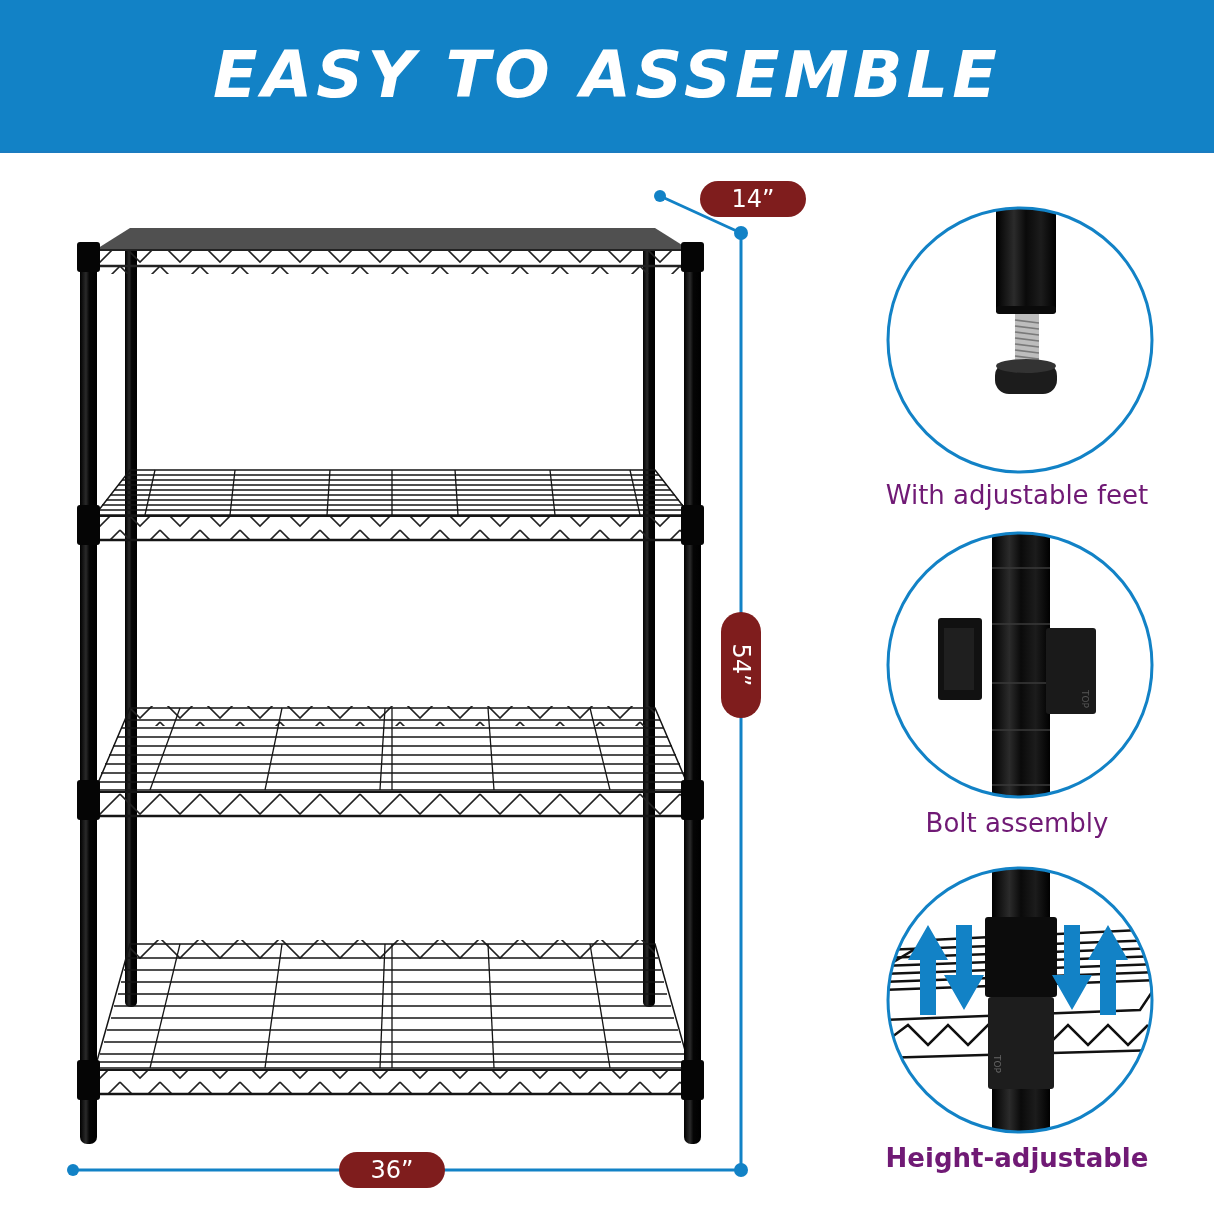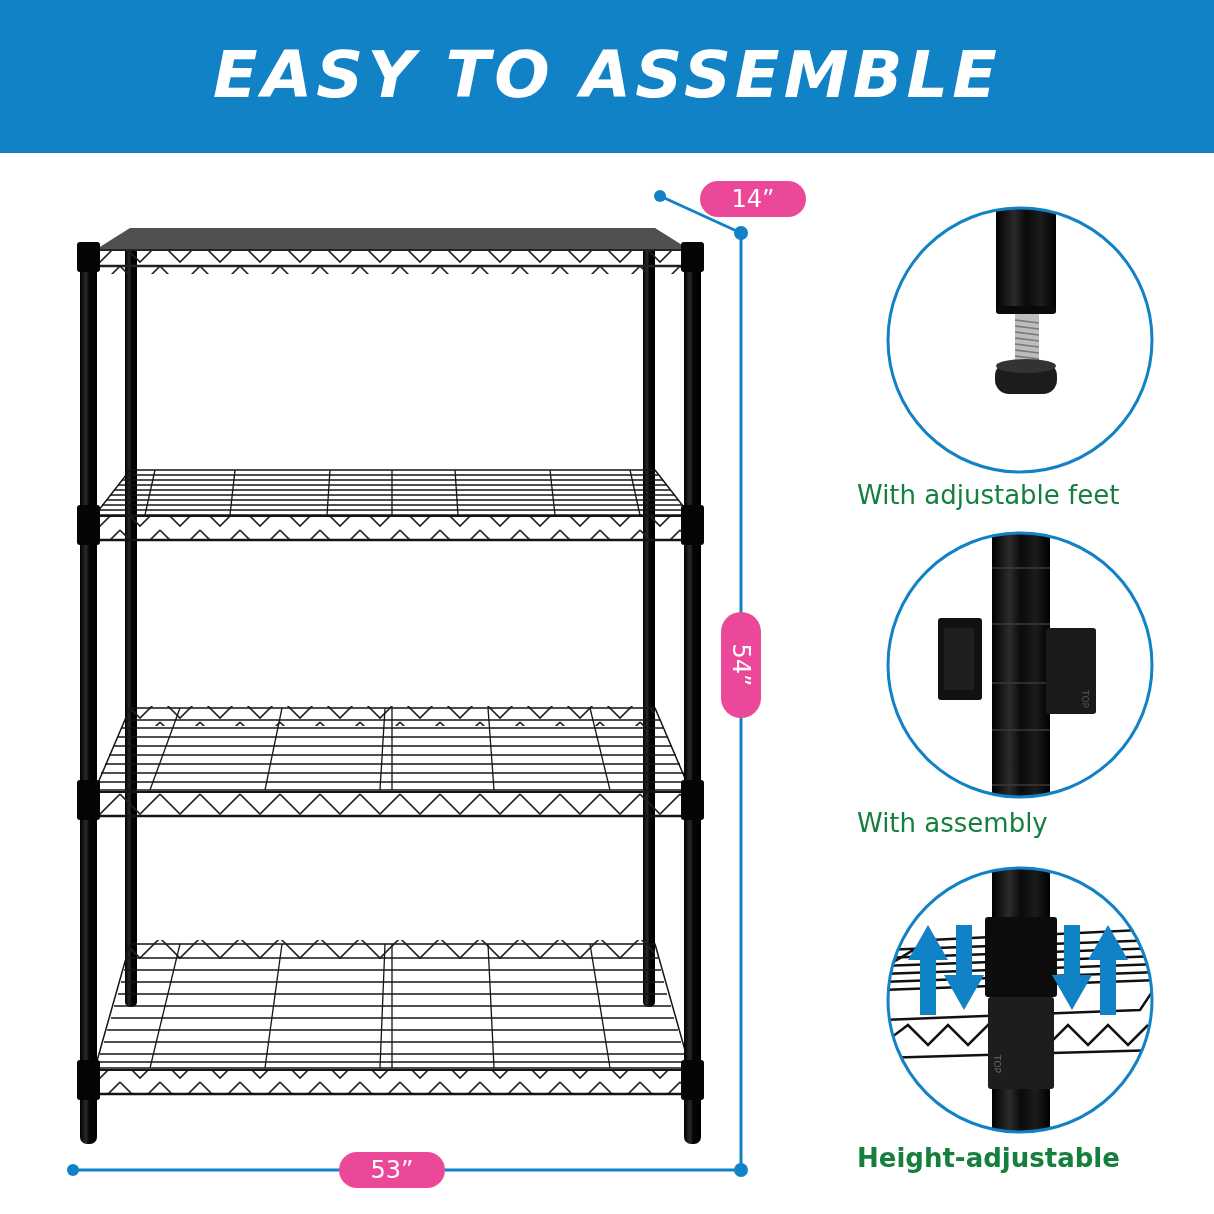--- a/index.html
+++ b/index.html
@@ -1,25 +1,25 @@
 <!DOCTYPE html>
 <html><head>
 <meta charset="utf-8">
 <style>
   html, body { margin:0; padding:0; }
   body { width:1214px; height:1214px; position:relative; background:#ffffff; overflow:hidden; font-family:"DejaVu Sans", sans-serif; }
   .banner { position:absolute; left:0; top:0; width:1214px; height:151px; background:#1282c6; }
   .banner-title { position:absolute; left:0; top:0; width:1214px; height:151px; line-height:151px; text-align:center; color:#ffffff; font-weight:bold; font-style:italic; font-size:64px; letter-spacing:4px; font-family:"DejaVu Sans", sans-serif; transform:scaleX(1.02); }
   .banner-rule { position:absolute; left:0; top:151px; width:1214px; height:2px; background:#1a7cc0; }
   svg.art { position:absolute; left:0; top:0; }
-  .pill { position:absolute; background:#ec4899; color:#fff; border-radius:20px; text-align:center; font-family:"DejaVu Sans", sans-serif; }
+  .pill { position:absolute; background:#7f1d1d; color:#fff; border-radius:20px; text-align:center; font-family:"DejaVu Sans", sans-serif; }
   .pill-h { width:106px; height:36px; line-height:36px; font-size:24px; }
   .pill-v { width:40px; height:106px; border-radius:20px; }
   .pill-v span { position:absolute; left:50%; top:50%; transform:translate(-50%,-50%) rotate(90deg); font-size:24px; white-space:nowrap; }
-  .caption { position:absolute; width:320px; text-align:left; color:#15803d; font-size:26px; font-family:"DejaVu Sans", sans-serif; }
+  .caption { position:absolute; width:320px; text-align:center; color:#701a75; font-size:26px; font-family:"DejaVu Sans", sans-serif; }
 </style>
 </head>
 <body>
 
 <div class="banner"></div>
 <div class="banner-title">EASY TO ASSEMBLE</div>
 <div class="banner-rule"></div>
 
 <svg class="art" width="1214" height="1214" viewBox="0 0 1214 1214">
   <defs>
@@ -223,17 +223,17 @@
       </g>
     </g>
     <circle cx="1020" cy="1000" r="132" fill="none" stroke="#1282c6" stroke-width="3"></circle>
   </g>
 </svg>
 
 <div class="pill pill-h" style="left:700px;top:181px;">14”</div>
 <div class="pill pill-v" style="left:721px;top:612px;">
     <span>54”</span>
   </div>
-<div class="pill pill-h" style="left:339px;top:1152px;">53”</div>
+<div class="pill pill-h" style="left:339px;top:1152px;">36”</div>
 
 <div class="caption" style="left:857px;top:480px;">With adjustable feet</div>
-<div class="caption" style="left:857px;top:808px;">With assembly</div>
+<div class="caption" style="left:857px;top:808px;">Bolt assembly</div>
 <div class="caption" style="left:857px;top:1143px;font-weight:bold;">Height-adjustable</div>
 
 </body></html>

